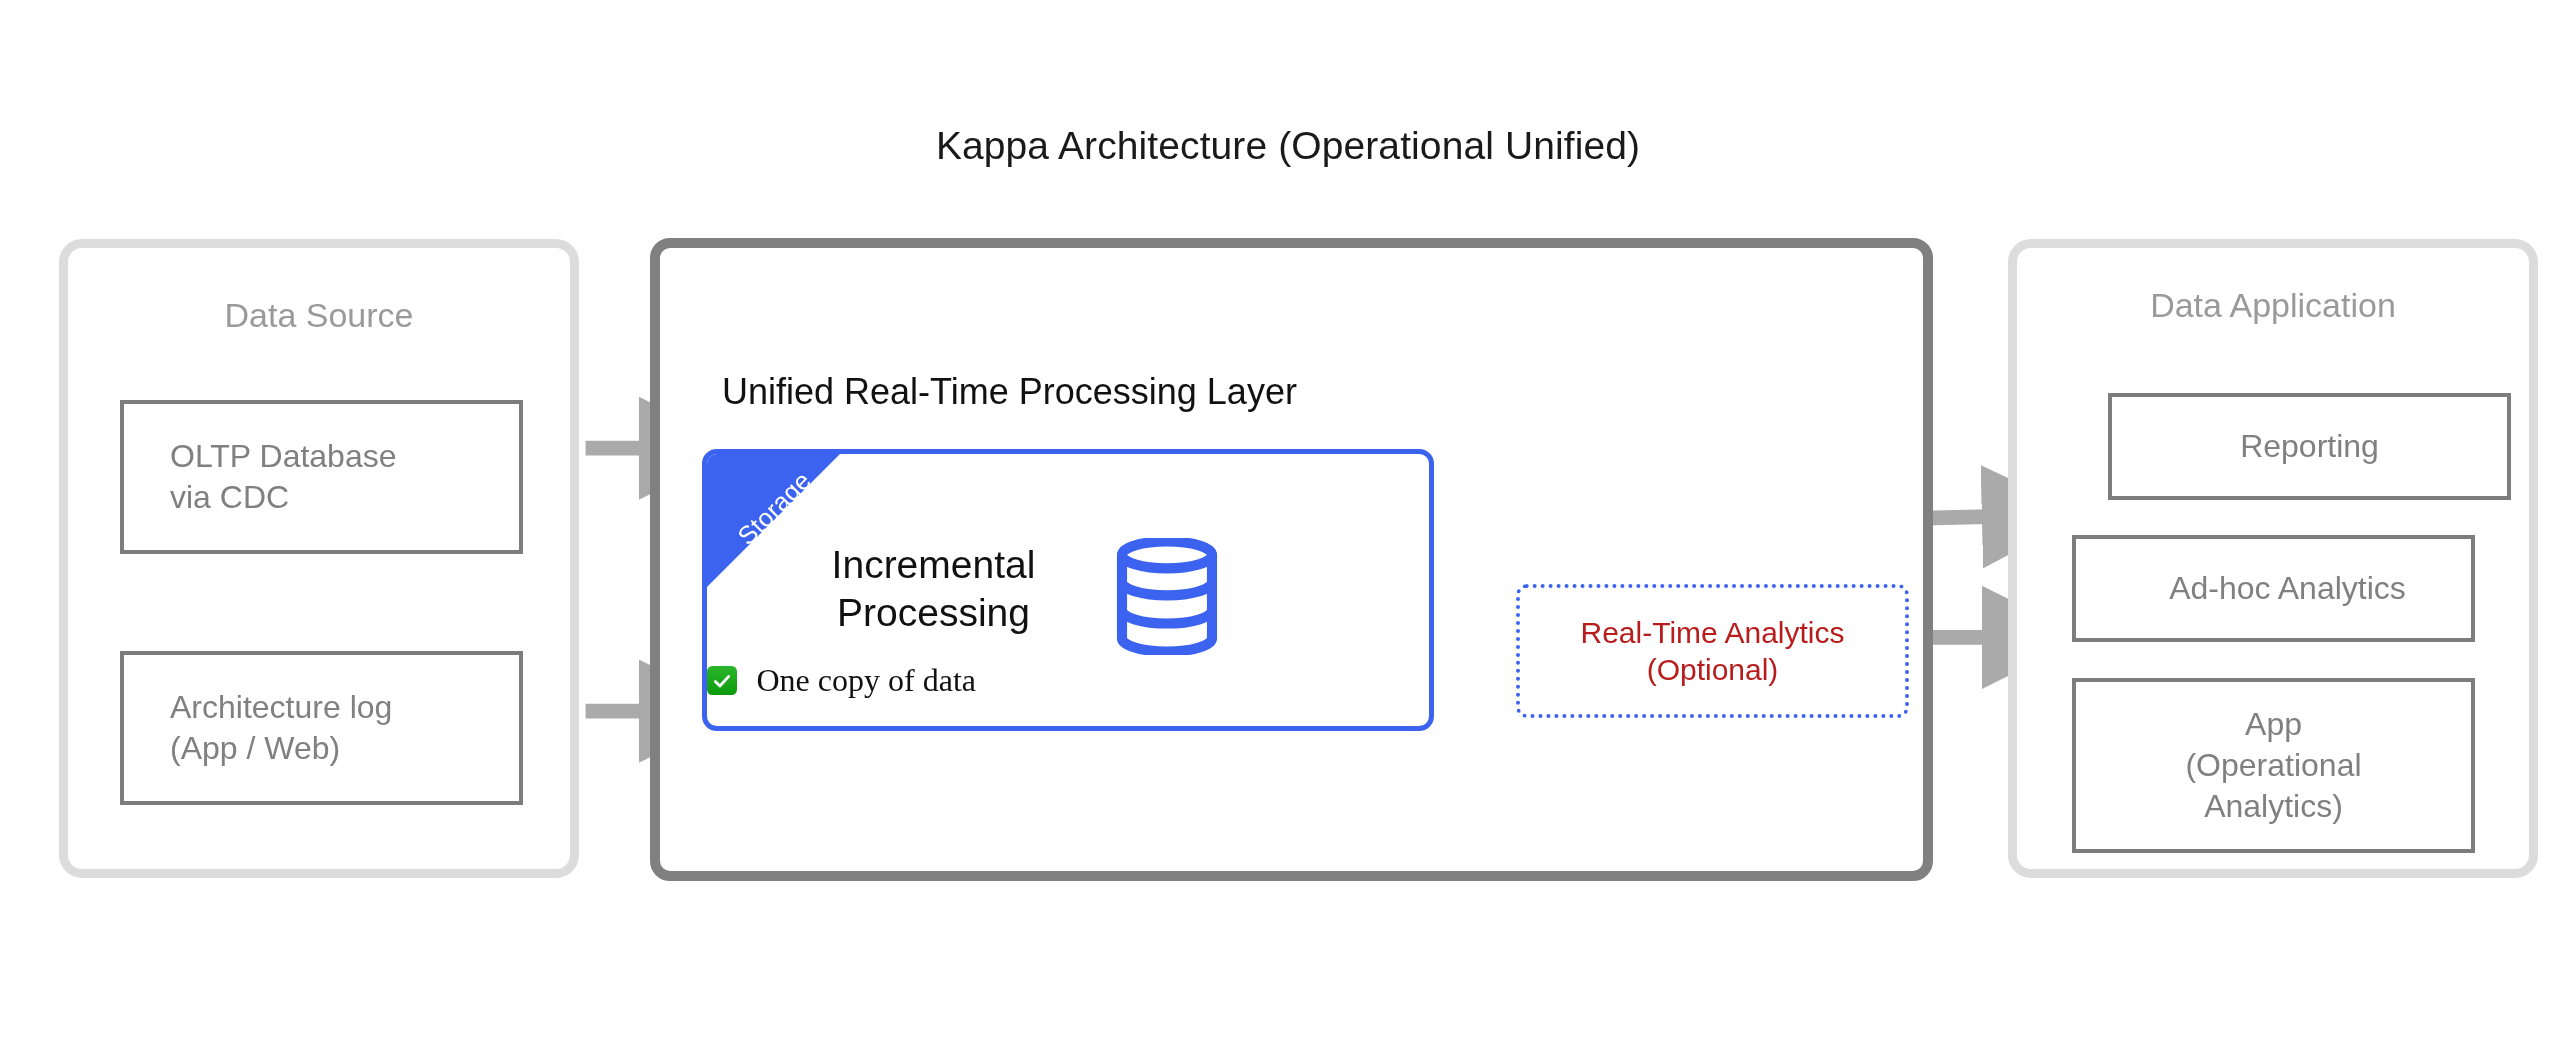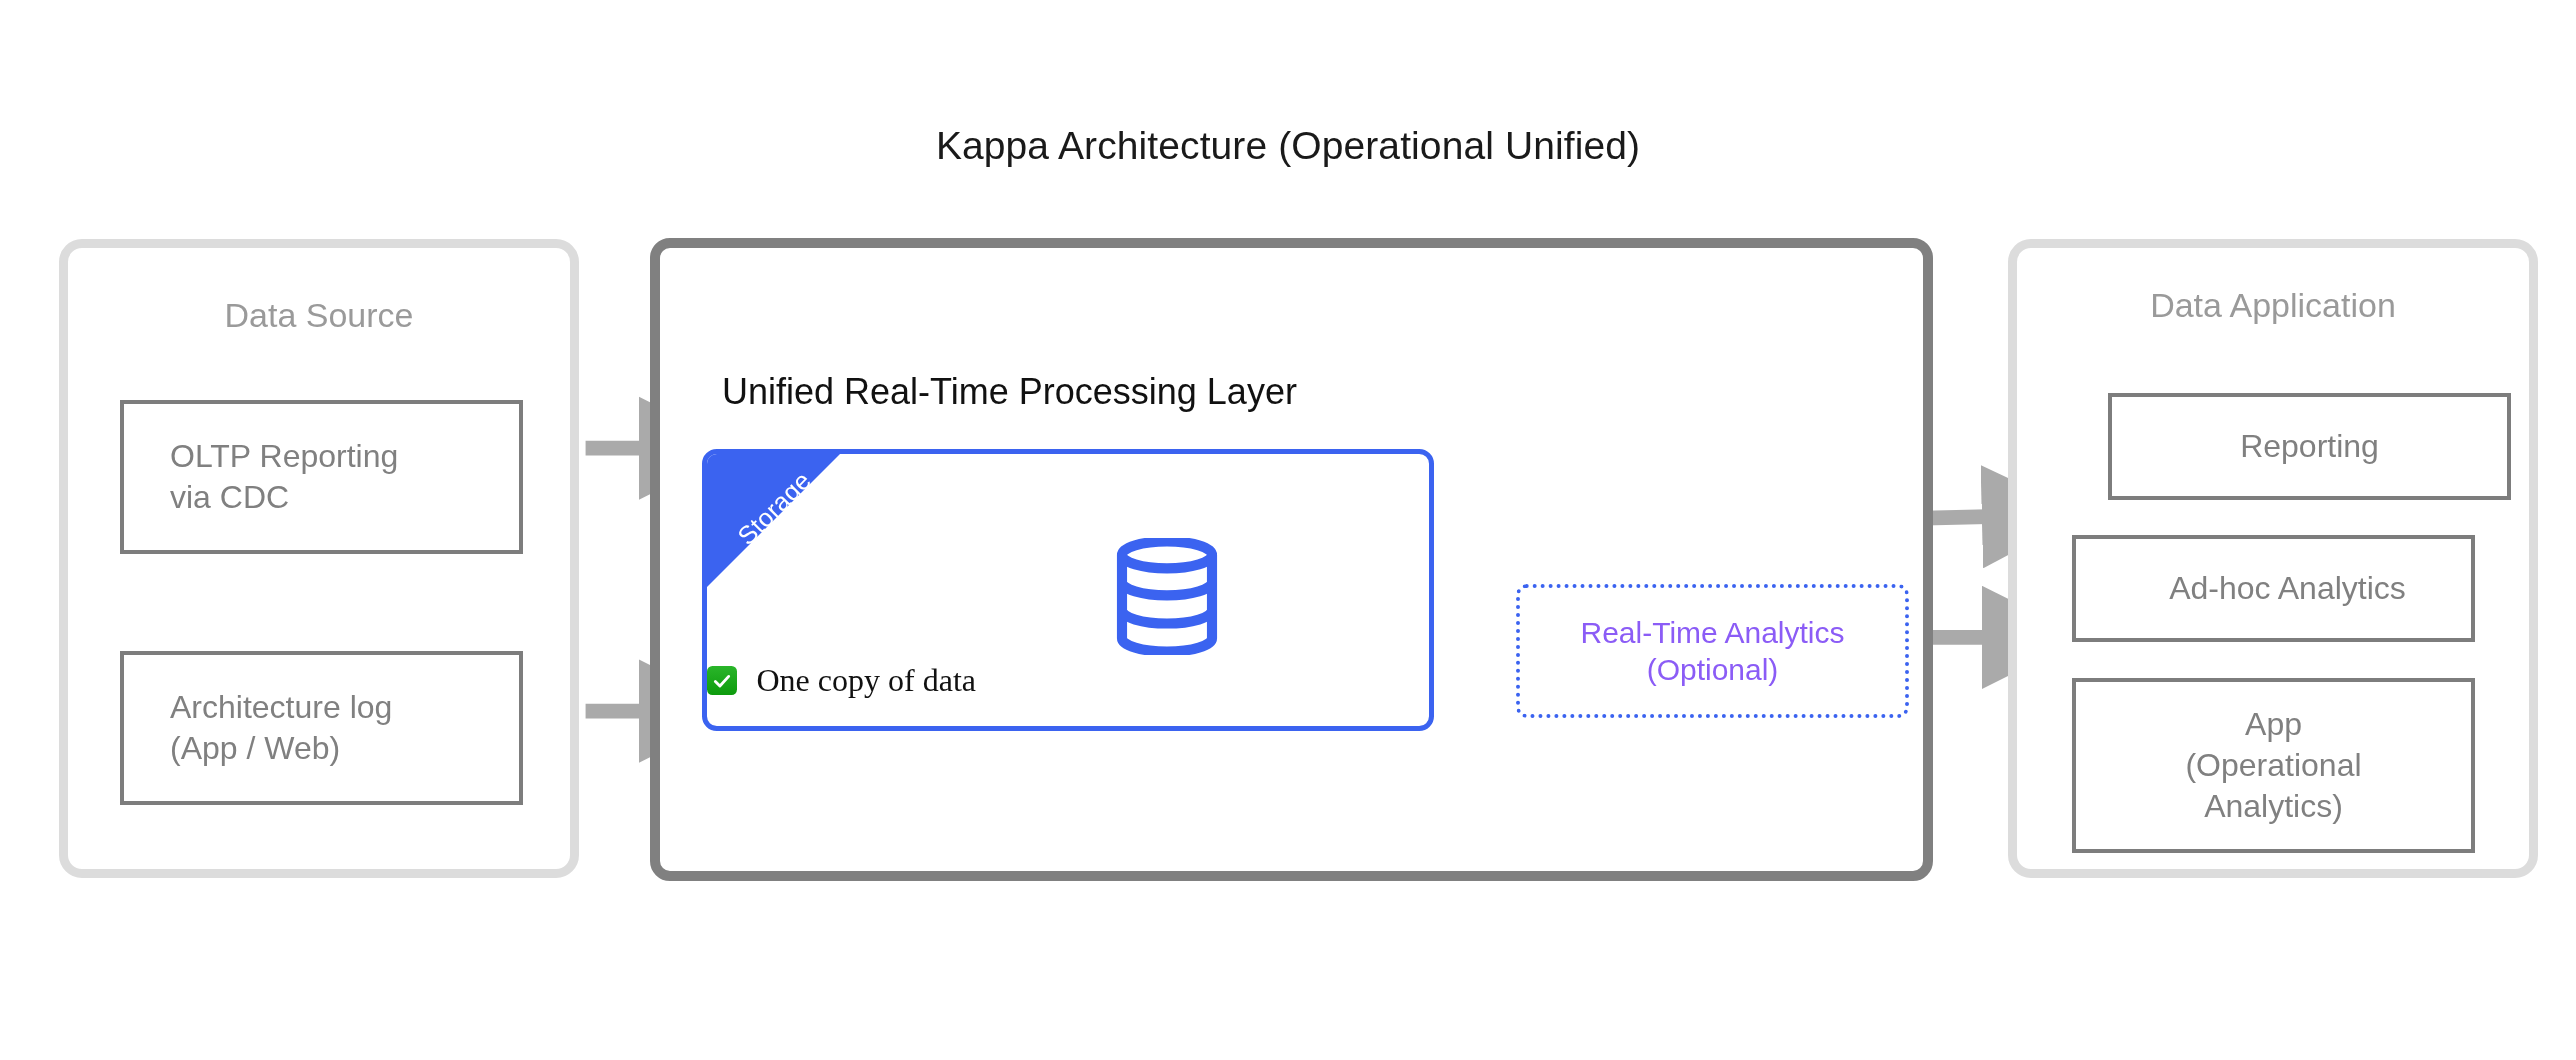--- a/index.html
+++ b/index.html
@@ -173,21 +173,21 @@
   .dotted-box {
     position: absolute;
     box-sizing: border-box;
     border: 4.7px dotted #3b63f0;
     border-radius: 10.7px;
     background: #ffffff;
     display: flex;
     align-items: center;
     justify-content: center;
     text-align: center;
-    color: #8b5cf6;
+    color: #b91c1c;
     font-size: 30px;
     line-height: 1.25;
   }
 
   
   .arrow-layer {
     position: absolute;
     left: 0; top: 0;
     width: 2576px;
     height: 1060px;
@@ -217,21 +217,21 @@
     <line x1="2135" y1="942" x2="2243" y2="942" stroke="#aaaaaa" stroke-width="22" marker-end="url(#ah)"></line>
 
     <line x1="2828" y1="950" x2="2962" y2="950" stroke="#aaaaaa" stroke-width="22" marker-end="url(#ah)"></line>
   </svg>
 
   <div class="panel panel-outer" style="left:59px; top:239px; width:520px; height:639px;">
     <div class="panel-heading" style="top:48px;">Data Source</div>
 
     <div class="subbox left-align" style="left:52px; top:152px; width:403px; height:154px;">
       <div>
-        <span>OLTP Reporting</span><br>
+        <span>OLTP Database</span><br>
         <span>via CDC</span>
       </div>
     </div>
 
     <div class="subbox left-align" style="left:52px; top:403px; width:403px; height:154px;">
       <div>
         <span>Architecture log</span><br>
         <span>(App / Web)</span>
       </div>
     </div>
@@ -241,20 +241,24 @@
 
     <div class="center-heading" style="left:62px; top:123px;">Unified Real-Time Processing Layer</div>
 
     <div class="proc-box" style="left:42px; top:201px; width:732px; height:282px;">
 
       <div class="storage-corner">
         <div class="tri"></div>
         <div class="storage-label">Storage</div>
       </div>
 
+      <div class="proc-title">
+        <span>Incremental</span><br>
+        <span>Processing</span>
+      </div>
 
       <svg class="db-icon" viewBox="0 0 100 104" fill="none">
         <ellipse cx="50" cy="15" rx="40" ry="12" stroke="#3b63f0" stroke-width="9"></ellipse>
         <path d="M10 15 V89 A40 12 0 0 0 90 89 V15" stroke="#3b63f0" stroke-width="9" fill="none"></path>
         <path d="M10 39 A40 12 0 0 0 90 39" stroke="#3b63f0" stroke-width="9" fill="none"></path>
         <path d="M10 64 A40 12 0 0 0 90 64" stroke="#3b63f0" stroke-width="9" fill="none"></path>
       </svg>
 
       <div class="copy-row">
         <span class="check-badge">

